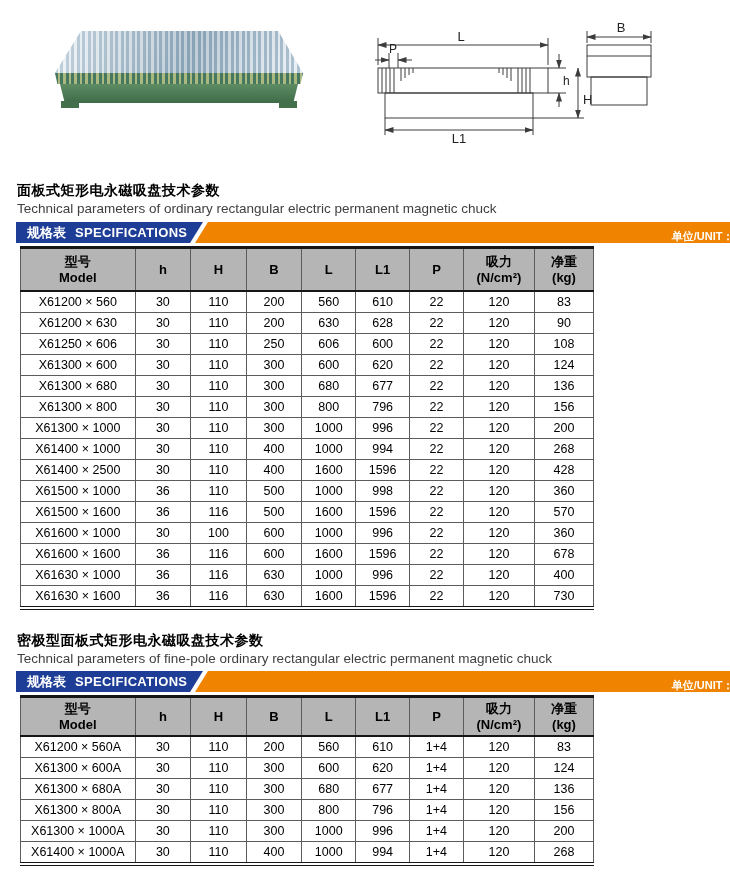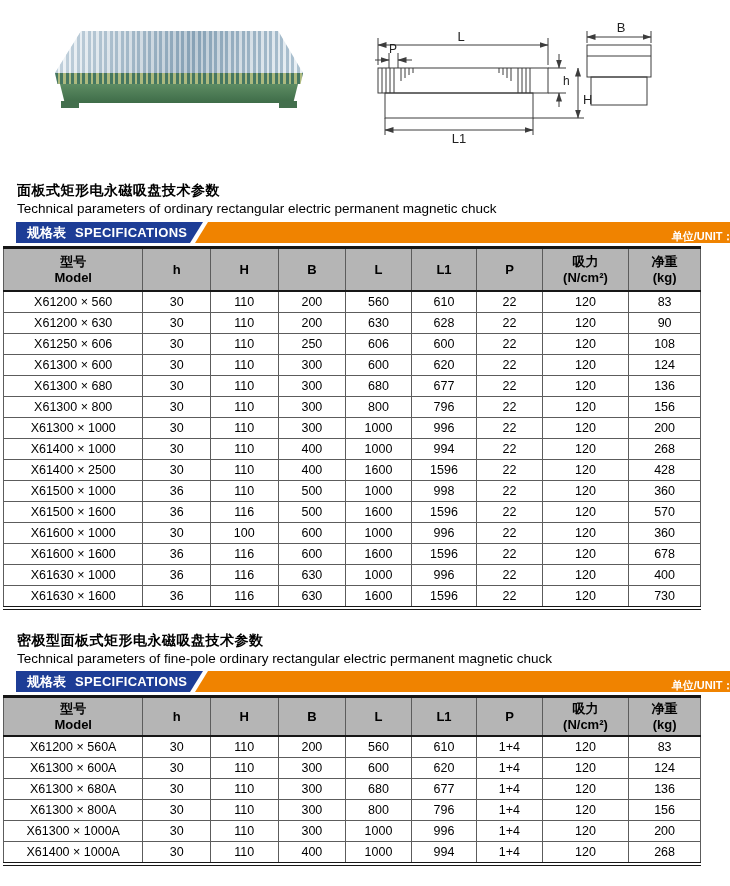--- a/index.html
+++ b/index.html
@@ -32,21 +32,21 @@
   .photo .foot-l,.photo .foot-r{position:absolute;top:70px;width:18px;height:7px;background:#436f4d;}
   .photo .foot-l{left:6px;} .photo .foot-r{right:6px;}
 
   
   .diagram{position:absolute;left:365px;top:15px;width:355px;height:130px;}
   .diagram line,.diagram rect,.diagram path.dim{stroke:#3c3c3c;stroke-width:1;fill:none;}
   .diagram text{fill:#222;font-family:"Liberation Sans",sans-serif;}
 
   
   .title-cn{position:absolute;left:17px;font-size:14px;font-weight:bold;letter-spacing:.5px;}
-  .title-en{position:absolute;left:17px;font-size:13.5px;color:#000000;}
+  .title-en{position:absolute;left:17px;font-size:13.5px;color:#404040;}
   .s1-cn{top:182px;} .s1-en{top:201px;}
   .s2-cn{top:632px;} .s2-en{top:651px;text-align:center;}
 
   
   .specbar{position:absolute;left:16px;width:698px;height:21px;padding-left:48px;}
   .bar1{top:222px;} .bar2{top:671px;}
   .specbar .orange{position:absolute;inset:0;background:#f08300;}
   .specbar .gap{
     position:absolute;left:0;top:0;height:21px;width:192px;background:#ffffff;
     clip-path:polygon(0 0,100% 0,calc(100% - 13px) 100%,0 100%);
@@ -58,21 +58,21 @@
     color:#fff;font-weight:bold;font-size:13px;
   }
   .specbar .blue .en{margin-left:9px;letter-spacing:.3px;}
   .specbar .unit{
     position:absolute;right:9px;top:0;height:29px;display:flex;align-items:center;
     color:#fff;font-weight:bold;font-size:11px;
   }
 
   
   table.spec{
-    position:absolute;left:3px;width:698px;border-collapse:collapse;table-layout:fixed;
+    position:absolute;left:20px;width:574px;border-collapse:collapse;table-layout:fixed;
     border-top:3px solid #161616;border-bottom:4px double #161616;
   }
   .t1{top:246px;} .t2{top:695px;}
   table.spec th,table.spec td{
     border:1px solid #5c5c5c;text-align:center;padding:0;font-size:12.5px;color:#000;
   }
   table.spec thead th{
     background:#b5b5b5;font-weight:bold;font-size:13px;line-height:1.18;
     border-bottom:2px solid #161616;
   }

